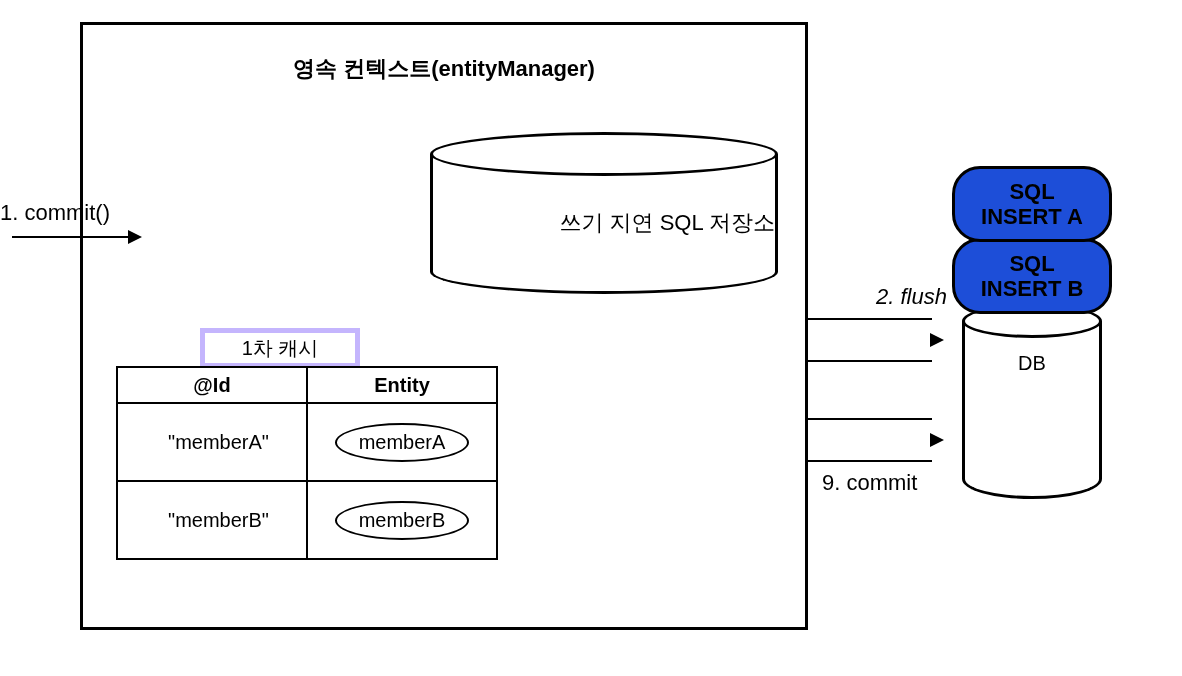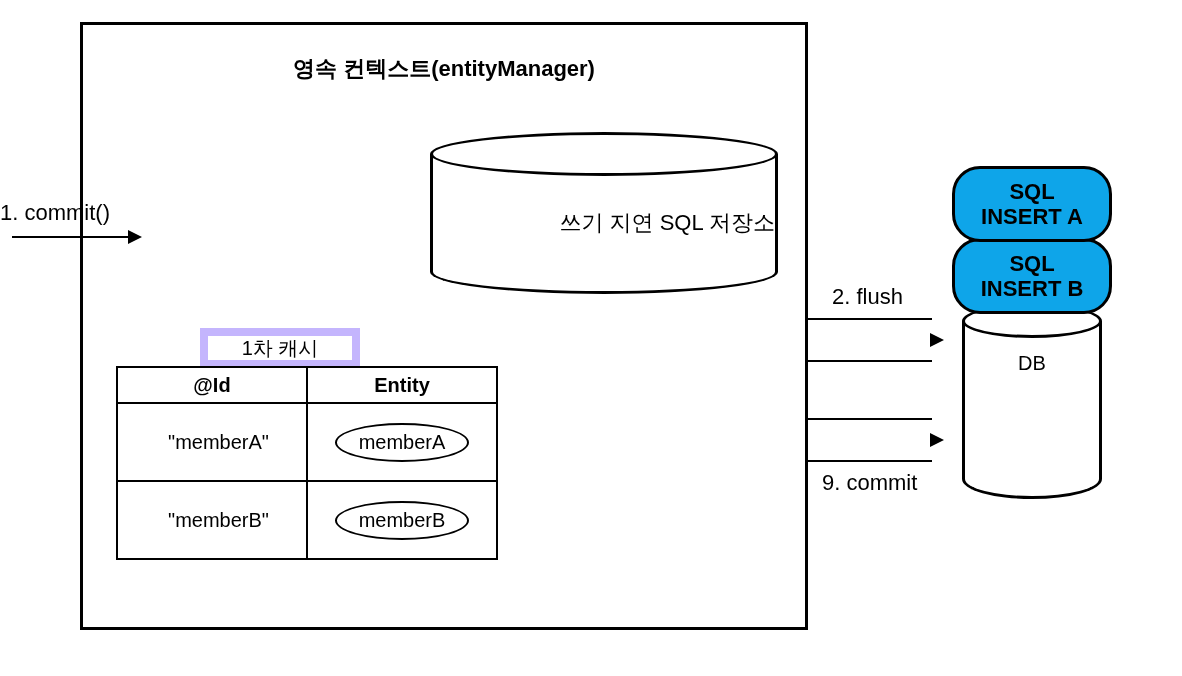--- a/index.html
+++ b/index.html
@@ -45,21 +45,21 @@
     justify-content: flex-end;
   }
   .sql-cyl-top {
     border: 3px solid #000;
     border-radius: 50%;
     box-sizing: border-box;
   }
 
   
   .cache-label {
-    border: 8px solid #c4b5fd;
+    border: 5px solid #c4b5fd;
     box-sizing: border-box;
     text-align: center;
     font-size: 20px;
     display: flex;
     align-items: center;
     justify-content: center;
     background: #fff;
   }
   .cache-table {
     border-collapse: collapse;
@@ -96,21 +96,21 @@
   }
 
   
   .pill {
     border: 3px solid #000;
     border-radius: 28px;
     box-sizing: border-box;
     text-align: center;
     font-size: 22px;
     font-weight: bold;
-    background: #0ea5e9;
+    background: #1d4ed8;
     display: flex;
     flex-direction: column;
     align-items: center;
     justify-content: center;
     line-height: 1.15;
   }
 
   
   .db-body {
     border-left: 3px solid #000;
@@ -168,21 +168,21 @@
       <td style="height:78px;">
         <span class="entity-oval">memberB</span>
       </td>
     </tr>
   </tbody>
     </table>
 
   <div class="abs arrow-line" style="left:808px; top:318px; width:124px;"></div>
   <div class="abs arrow-line" style="left:808px; top:360px; width:124px;"></div>
   <div class="abs arrow-head-right" style="left:930px; top:333px;"></div>
-  <div class="abs lbl" style="left:832px; top:284px;">2. flush</div>
+  <div class="abs lbl" style="left:876px; top:284px;font-style:italic;">2. flush</div>
 
   <div class="abs arrow-line" style="left:808px; top:418px; width:124px;"></div>
   <div class="abs arrow-line" style="left:808px; top:460px; width:124px;"></div>
   <div class="abs arrow-head-right" style="left:930px; top:433px;"></div>
   <div class="abs lbl" style="left:822px; top:470px;">9. commit</div>
 
   <div class="abs db-top" style="left:962px; top:304px; width:140px; height:34px;"></div>
   <div class="abs db-body" style="left:962px; top:321px; width:140px; height:178px;"></div>
   <div class="abs db-label" style="left:962px; top:352px; width:140px;">DB</div>
 

